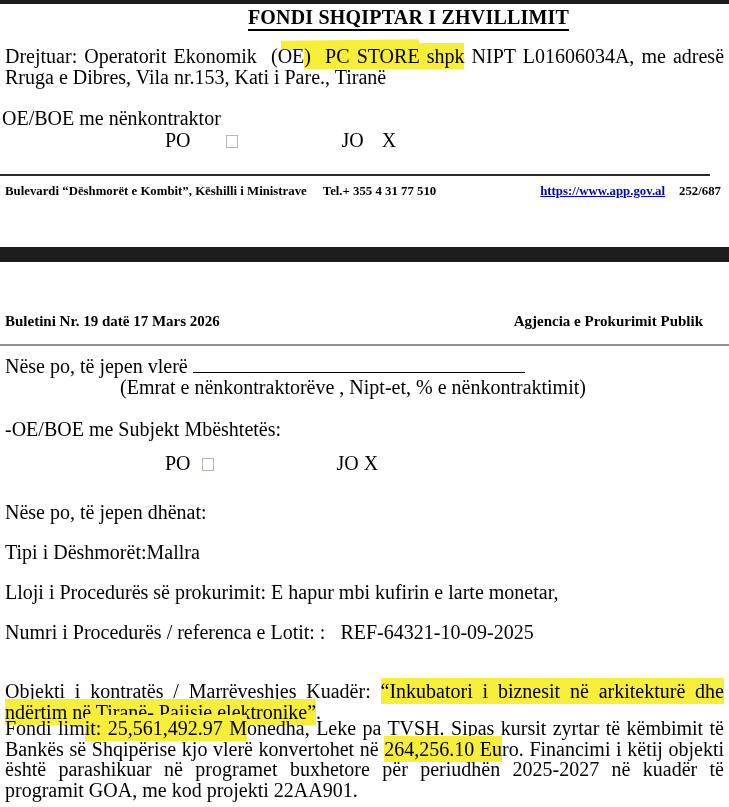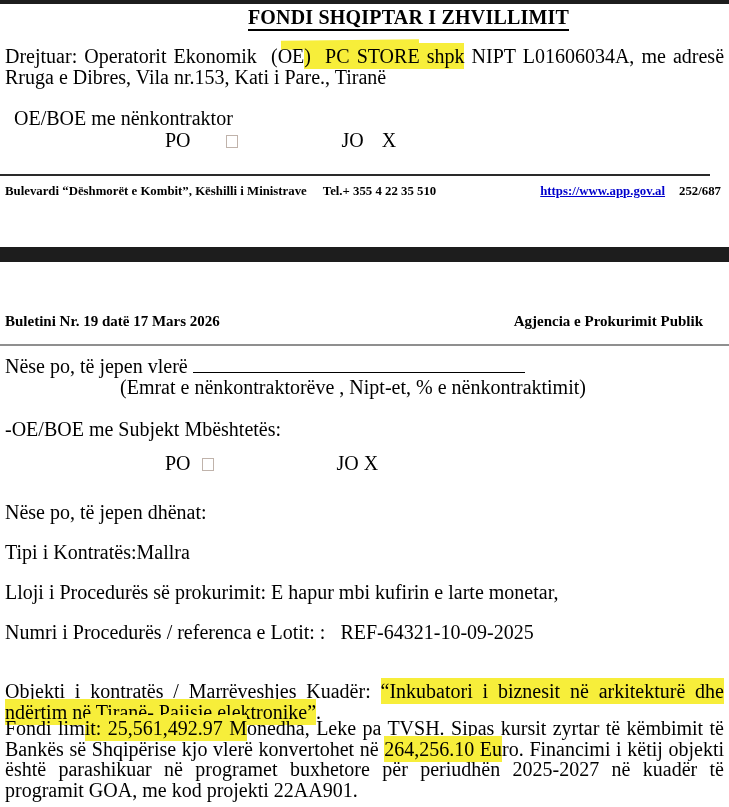--- a/index.html
+++ b/index.html
@@ -52,31 +52,31 @@
   <div class="marker" style="left:77px; top:703px; width:150px; height:11px; transform:rotate(-1deg);"></div>
 
   <div class="abs bar" style="top:0; height:4px;"></div>
 
   <div class="abs title-wrap textlayer" style="top:6px;">
     <span class="title-text">FONDI SHQIPTAR I ZHVILLIMIT</span>
   </div>
 
   <p class="abs t just textlayer" style="left:5px; top:46px; width:719px;"><span>Drejtuar: Operatorit Ekonomik&nbsp; (OE</span><span class="hl">)&nbsp; PC STORE shpk</span><span> NIPT L01606034A, me adresë Rruga e Dibres, Vila nr.153, Kati i Pare., Tiranë</span></p>
 
-  <div class="abs t textlayer" style="left:14px; top:108px;">OE/BOE me nënkontraktor</div>
+  <div class="abs t textlayer" style="left:2px; top:108px;">OE/BOE me nënkontraktor</div>
 
   <div class="abs t textlayer" style="left:5px; top:130px;">
     <span class="ml160">PO</span><span class="checkbox ml35"></span><span class="ml105">JO</span><span class="ml18">X</span>
   </div>
 
   <div class="abs sep-black" style="top:174px;"></div>
 
   <div class="abs footer-row textlayer" style="top:184px;">
     <span>Bulevardi “Dëshmorët e Kombit”, Këshilli i Ministrave</span>
-    <span class="phone">Tel.+ 355 4 22 35 510</span>
+    <span class="phone">Tel.+ 355 4 31 77 510</span>
     <span class="spacer"></span>
     <a href="#" class="doc-link">https://www.app.gov.al</a>
     <span class="page-num">252/687</span>
   </div>
 
   <div class="abs bar" style="top:247px; height:15px;"></div>
 
   <div class="abs hdr-row textlayer" style="top:313px;">
     <span>Buletini Nr. 19 datë 17 Mars 2026</span>
     <span>Agjencia e Prokurimit Publik</span>
@@ -90,21 +90,21 @@
   <div class="abs t textlayer" style="left:120px; top:377px;">(Emrat e nënkontraktorëve , Nipt-et, % e nënkontraktimit)</div>
 
   <div class="abs t textlayer" style="left:5px; top:419px;">-OE/BOE me Subjekt Mbështetës:</div>
 
   <div class="abs t textlayer" style="left:5px; top:453px;">
     <span class="ml160">PO</span><span class="checkbox ml11"></span><span class="ml124">JO X</span>
   </div>
 
   <div class="abs t textlayer" style="left:5px; top:502px;">Nëse po, të jepen dhënat:</div>
 
-  <div class="abs t textlayer" style="left:5px; top:542px;">Tipi i Kontratës:Mallra</div>
+  <div class="abs t textlayer" style="left:5px; top:542px;">Tipi i Dëshmorët:Mallra</div>
 
   <div class="abs t textlayer" style="left:5px; top:582px;">Lloji i Procedurës së prokurimit: E hapur mbi kufirin e larte monetar,</div>
 
   <div class="abs t textlayer" style="left:5px; top:622px;">Numri i Procedurës / referenca e Lotit: :&nbsp;&nbsp; REF-64321-10-09-2025</div>
 
   <p class="abs t just textlayer" style="left:5px; top:657px; width:719px;margin-top:24px;"><span>Objekti i kontratës / Marrëveshjes Kuadër: </span><span class="hl">“Inkubatori i biznesit në arkitekturë dhe ndërtim në Tiranë- Pajisje elektronike”</span><span>.</span></p>
 
   <p class="abs t just textlayer" style="left:5px; top:718px; width:719px;"><span>Fondi lim</span><span class="hl">it: 25,561,492.97 M</span><span>onedha, Leke pa TVSH. Sipas kursit zyrtar të këmbimit të Bankës së Shqipërise kjo vlerë konvertohet në </span><span class="hl">264,256.10 Eu</span><span>ro. Financimi i këtij objekti është parashikuar në programet buxhetore për periudhën 2025-2027 në kuadër të programit GOA, me kod projekti 22AA901.</span></p>
 
 </div>

